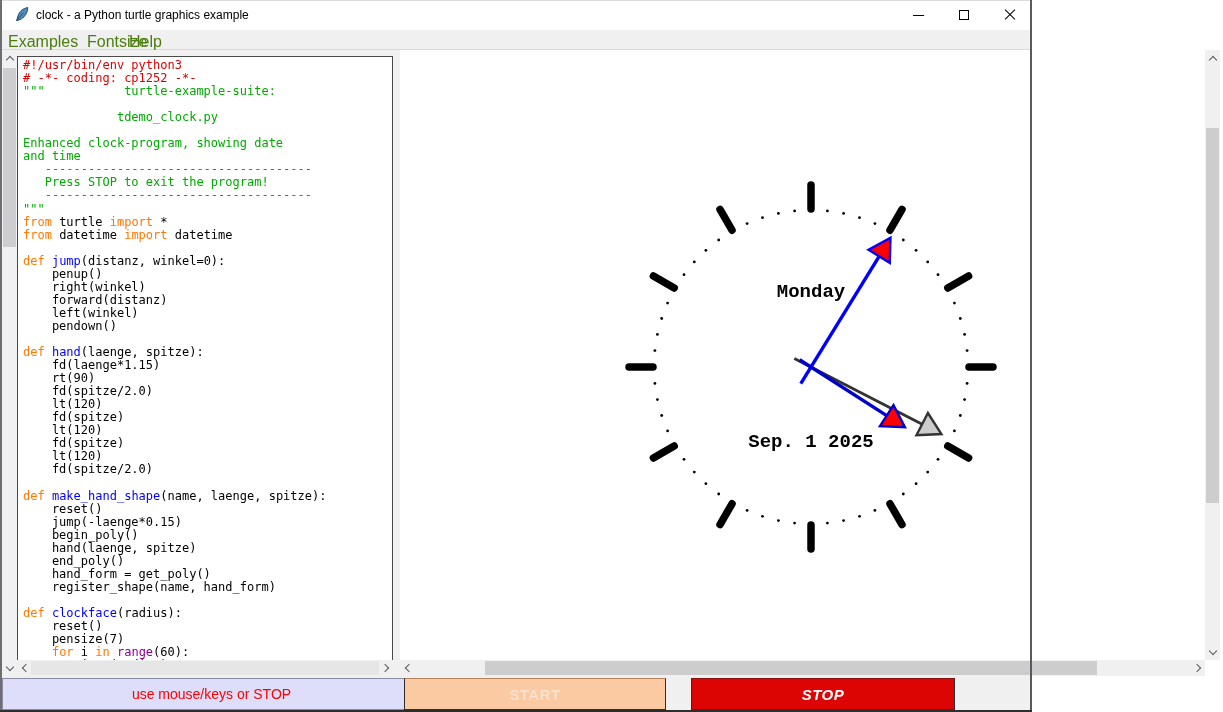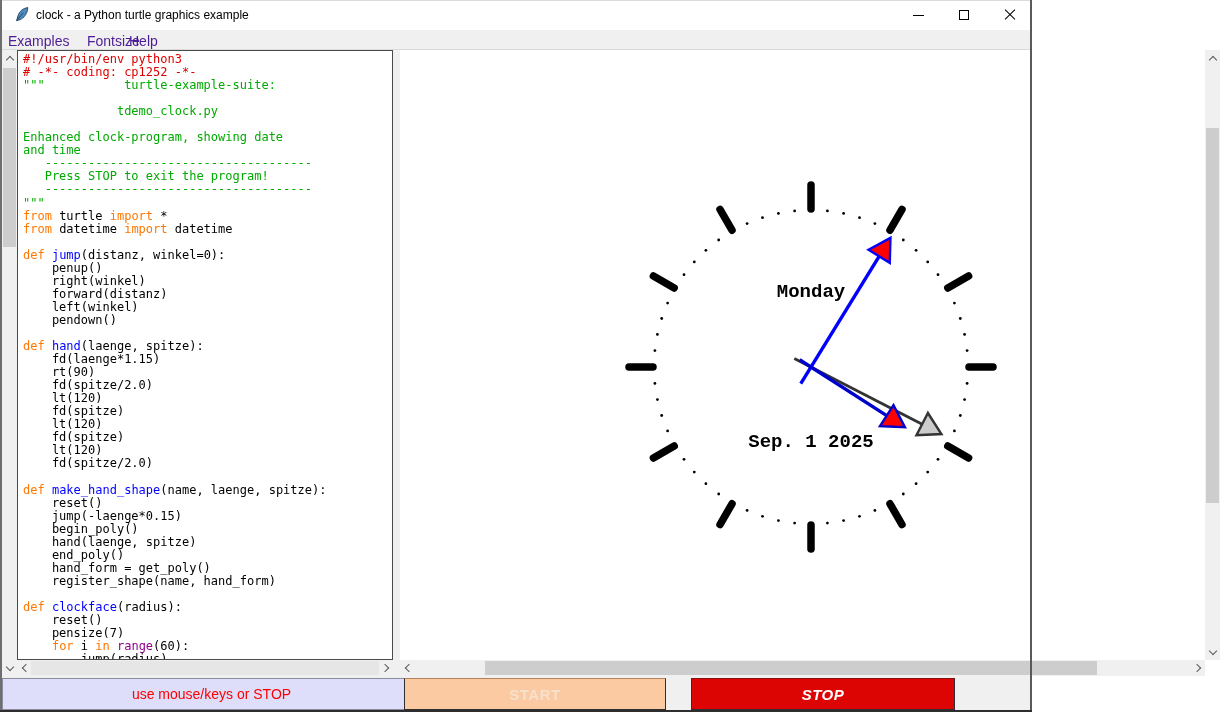--- a/index.html
+++ b/index.html
@@ -24,21 +24,21 @@
   .cap-close { right:0; width:45px; }
   .glyph-min { width:11px; height:1px; background:#000; }
   .glyph-max { width:10px; height:10px; border:1px solid #000; }
   .glyph-close { position:relative; width:12px; height:12px; }
   .glyph-close::before, .glyph-close::after { content:""; position:absolute; left:-1px; top:5px; width:14px; height:1px; background:#000; }
   .glyph-close::before { transform:rotate(45deg); }
   .glyph-close::after  { transform:rotate(-45deg); }
 
   
   .menubar { position:absolute; left:0; top:30px; width:100%; height:20px; background:var(--window-bg,#f0f0f0); border-bottom:1px solid #dadada; }
-  .menu-item { position:absolute; top:3px; font-size:14px; color:#4c1d95; white-space:nowrap; cursor:default; }
+  .menu-item { position:absolute; top:3px; font-size:16px; color:#4d7c0f; white-space:nowrap; cursor:default; }
   .mi-0 { left:8px; } .mi-1 { left:87px; } .mi-2 { left:129px; }
 
   
   .sb { position:absolute; background:var(--scroll-trough,#f0f0f0); }
   .sb .thumb { position:absolute; background:var(--scroll-thumb,#cdcdcd); }
   .arrow { position:absolute; display:flex; align-items:center; justify-content:center; }
   .chev { width:6px; height:6px; border-right:1.6px solid var(--scroll-arrow,#5a5a5a); border-bottom:1.6px solid var(--scroll-arrow,#5a5a5a); }
   .chev.up    { transform:rotate(225deg); margin-top:3px; }
   .chev.down  { transform:rotate(45deg);  margin-bottom:3px; }
   .chev.left  { transform:rotate(135deg); margin-left:3px; }
@@ -58,21 +58,21 @@
   #vscroll-canvas .thumb { left:1px; width:13px; top:78px; height:375px; }
   #vscroll-canvas .a-up   { left:0; top:0; width:15px; height:16px; }
   #vscroll-canvas .a-down { left:0; bottom:0; width:15px; height:16px; }
 
   #hscroll-canvas { left:400px; top:660px; width:805px; height:16px; }
   #hscroll-canvas .thumb { top:1px; height:14px; left:85px; width:612px; }
   #hscroll-canvas .a-left  { left:0; top:0; width:14px; height:16px; }
   #hscroll-canvas .a-right { right:0; top:0; width:14px; height:16px; }
 
   
-  .codepane { position:absolute; left:17px; top:50px; width:376px; height:610px;
+  .codepane { position:absolute; left:17px; top:56px; width:376px; height:610px;
               background:var(--code-bg,#fff); border:1px solid #4a4a4a; overflow:hidden; }
   #code { font-family:"DejaVu Sans Mono", monospace; font-size:12px; line-height:13.05px;
           white-space:pre; padding:2px 0 0 5px; color:var(--syntax-normal,#000); }
   .tok-c { color:var(--syntax-comment,#dd0000); }
   .tok-s { color:var(--syntax-string,#00aa00); }
   .tok-k { color:var(--syntax-keyword,#ff7700); }
   .tok-d { color:var(--syntax-definition,#0000ff); }
   .tok-b { color:var(--syntax-builtin,#900090); }
 
   

